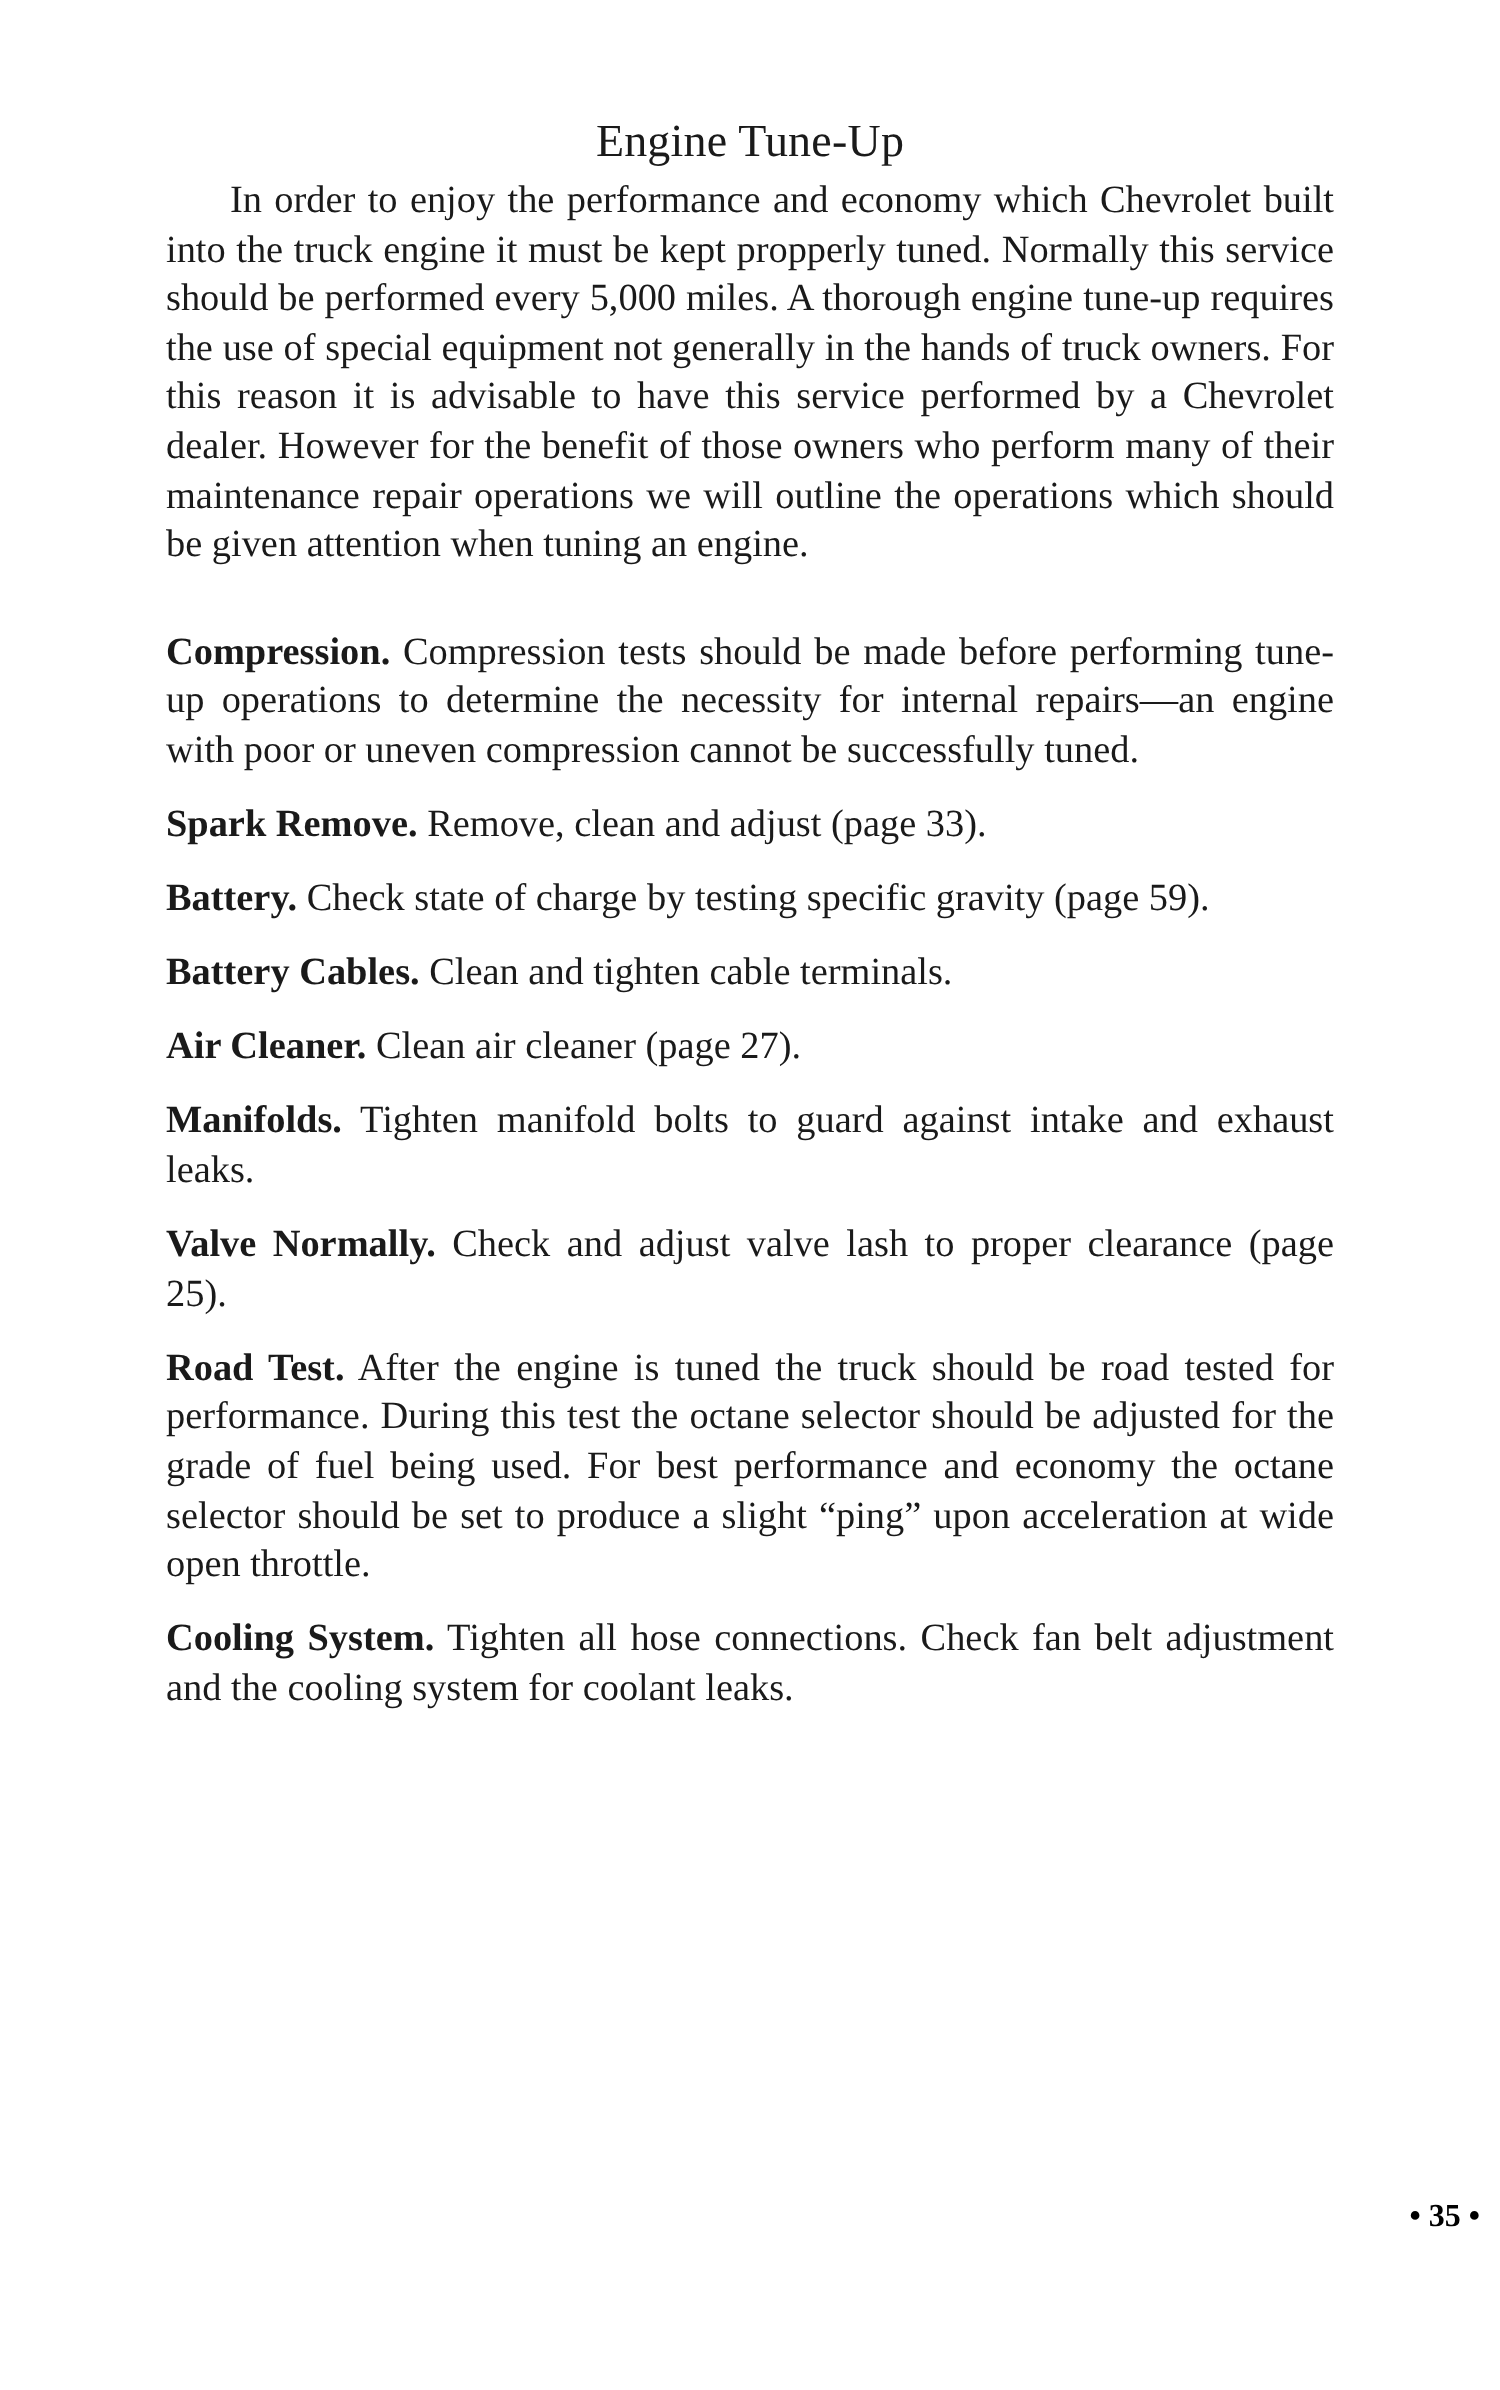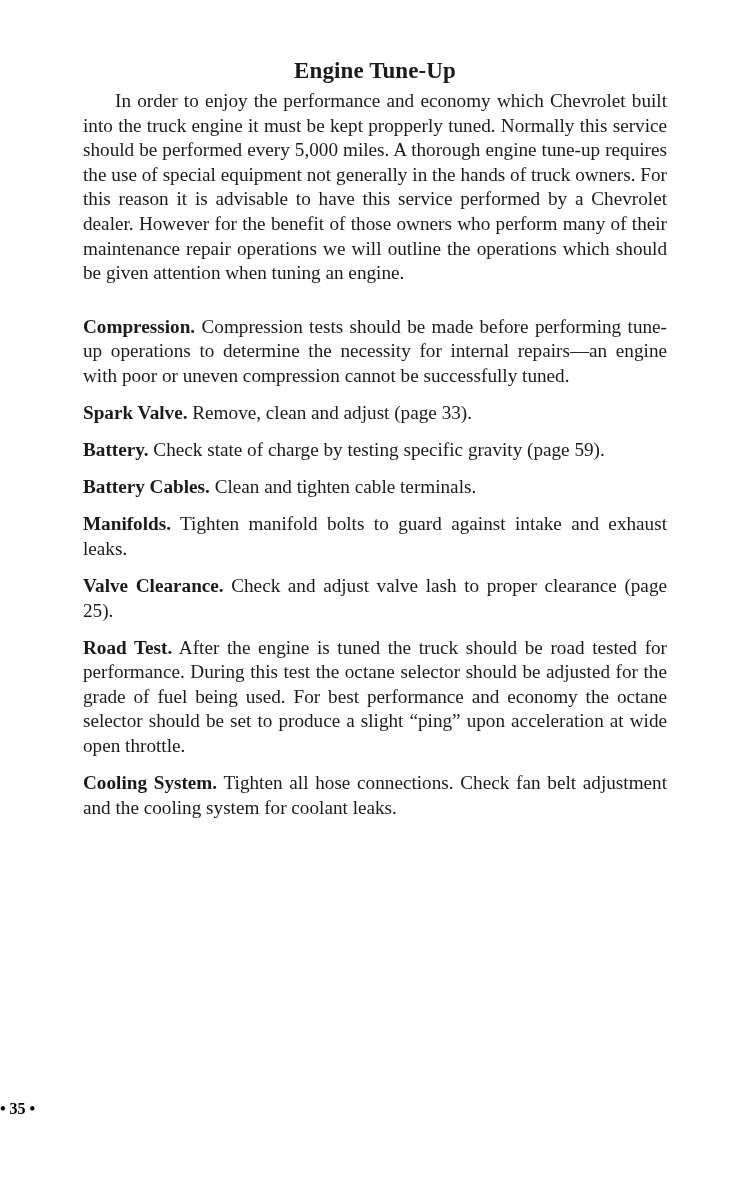--- a/index.html
+++ b/index.html
@@ -3,61 +3,62 @@
 <meta charset="utf-8">
 <style>
   html, body { margin: 0; padding: 0; background: #ffffff; }
   body { width: 750px; height: 1195px; position: relative; overflow: hidden; }
   .page {
     position: absolute; left: 83px; top: 56px; width: 584px;
     font-family: "DejaVu Serif", "Liberation Serif", serif;
     color: #1a1a1a;
   }
   .title {
-    text-align: center; font-weight: bold;
+    text-align: center; font-weight: normal;
     font-family: "Liberation Serif", serif;
     font-size: 23px; line-height: 30px; margin: 0 0 3px 0;
     letter-spacing: 0.1px;
   }
   .para {
     font-family: "Liberation Serif", serif;
     font-size: 19.2px; line-height: 24.6px;
     text-align: justify; margin: 0 0 12.5px 0;
     hyphens: manual;
   }
   .para.intro { text-indent: 32px; margin-bottom: 29px; }
   .term { font-weight: bold; }
   .page-number {
     position: absolute; left: 0; width: 740px; top: 1100px;
-    text-align: left; font-family: "Liberation Serif", serif;
+    text-align: right; font-family: "Liberation Serif", serif;
     font-weight: bold; font-size: 16px;
   }
 </style>
 </head>
 <body>
 
 <div class="page">
   <h1 class="title">Engine Tune-Up</h1>
 
   <p class="para intro">In order to enjoy the performance and economy which Chevrolet built into the truck engine it must be kept prop­perly tuned. Normally this service should be performed every 5,000 miles. A thorough engine tune-up requires the use of special equipment not generally in the hands of truck owners. For this reason it is advisable to have this service performed by a Chevrolet dealer. However for the benefit of those owners who perform many of their maintenance repair opera­tions we will outline the operations which should be given attention when tuning an engine.</p>
 
   <p class="para"><span class="term">Compression.</span><span> Compression tests should be made before per­forming tune-up operations to determine the necessity for internal repairs—an engine with poor or uneven compression cannot be successfully tuned.</span></p>
 
-  <p class="para"><span class="term">Spark Valve.</span><span> Remove, clean and adjust (page 33).</span></p>
+  <p class="para"><span class="term">Spark Remove.</span><span> Remove, clean and adjust (page 33).</span></p>
 
   <p class="para"><span class="term">Battery.</span><span> Check state of charge by testing specific gravity (page 59).</span></p>
 
   <p class="para"><span class="term">Battery Cables.</span><span> Clean and tighten cable terminals.</span></p>
 
 
 
+  <p class="para"><span class="term">Air Cleaner.</span><span> Clean air cleaner (page 27).</span></p>
 
   <p class="para"><span class="term">Manifolds.</span><span> Tighten manifold bolts to guard against intake and exhaust leaks.</span></p>
 
-  <p class="para"><span class="term">Valve Clearance.</span><span> Check and adjust valve lash to proper clear­ance (page 25).</span></p>
+  <p class="para"><span class="term">Valve Normally.</span><span> Check and adjust valve lash to proper clear­ance (page 25).</span></p>
 
 
   <p class="para"><span class="term">Road Test.</span><span> After the engine is tuned the truck should be road tested for performance. During this test the octane selector should be adjusted for the grade of fuel being used. For best performance and economy the octane selector should be set to produce a slight “ping” upon acceleration at wide open throttle.</span></p>
 
   <p class="para"><span class="term">Cooling System.</span><span> Tighten all hose connections. Check fan belt adjustment and the cooling system for coolant leaks.</span></p>
 </div>
 
 <div class="page-number">• 35 •</div>
 
 </body></html>

